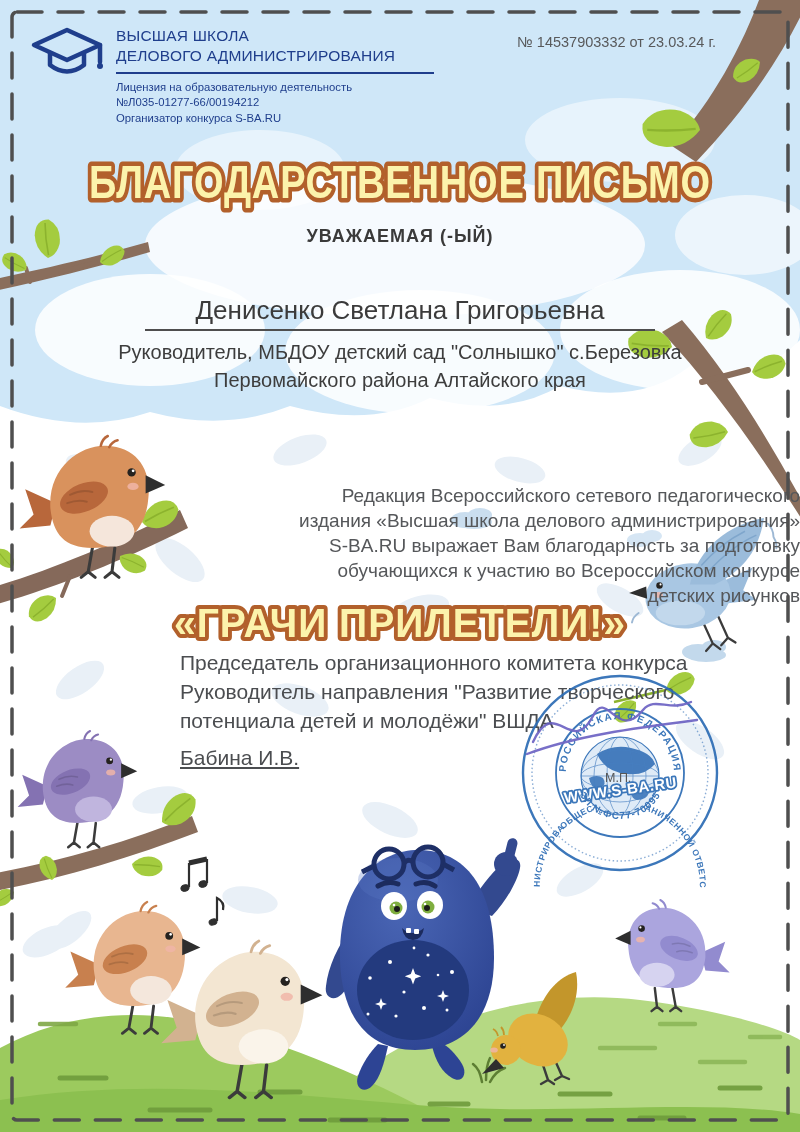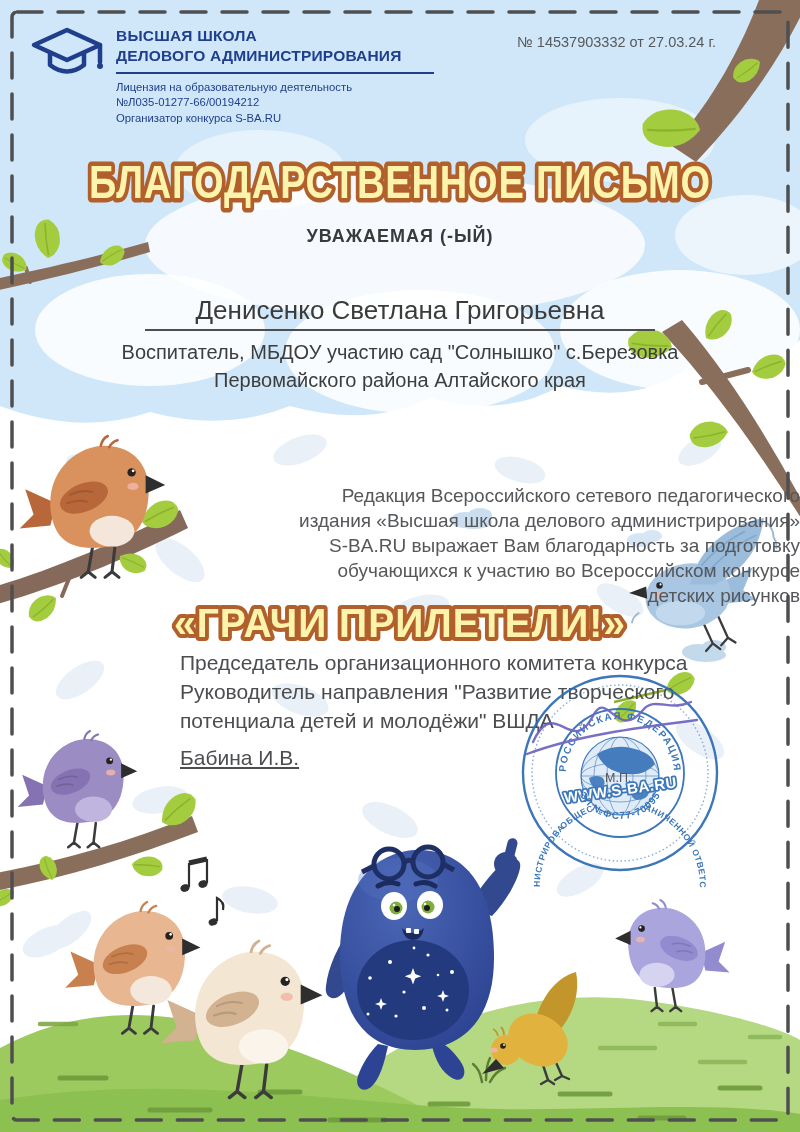--- a/index.html
+++ b/index.html
@@ -2,21 +2,21 @@
 <html><head>
 <meta charset="utf-8">
 <style>
   html,body{margin:0;padding:0;background:#888;}
   .page{position:relative;width:800px;height:1132px;margin:0 auto;background:#ffffff;overflow:hidden;
         font-family:"Liberation Sans",sans-serif;}
   .abs{position:absolute;}
   svg{display:block;}
   
   .header{left:30px;top:26px;display:flex;gap:12px;align-items:flex-start;z-index:5;}
-  .org{color:#1f3e8c;font-weight:bold;font-size:15.5px;line-height:1.28;letter-spacing:.2px;}
+  .org{color:#1f3e8c;font-weight:normal;font-size:15.5px;line-height:1.28;letter-spacing:.2px;}
   .org-divider{height:2px;background:#1f3e8c;margin:6px 0 6px;width:318px;}
   .lic{color:#1f3e8c;font-weight:normal;font-size:11.3px;line-height:1.4;}
   .docnum{right:84px;top:34px;color:#58595b;font-size:14.5px;z-index:5;}
   
   .title-svg{left:0;top:142px;z-index:5;}
   .salutation{top:226px;left:0;width:100%;text-align:center;font-size:18px;color:#3a3a3a;letter-spacing:1px;z-index:5;font-weight:bold;}
   .name-block{top:295px;left:0;width:100%;text-align:center;color:#3b3b3b;z-index:5;}
   .name{font-size:26px;}
   .name-underline{width:510px;border-bottom:2px solid #4e4e4e;margin:3px auto 8px;}
   .position{font-size:20px;line-height:1.38;color:#3d3d3d;}
@@ -294,33 +294,33 @@
       </div>
       <div class="org-divider"></div>
       <div class="lic">
         <div>Лицензия на образовательную деятельность</div>
         <div>№Л035-01277-66/00194212</div>
         <div>Организатор конкурса S-BA.RU</div>
       </div>
     </div>
   </div>
 
-  <div class="abs docnum">№ 14537903332 от 27.03.24 г.</div>
+  <div class="abs docnum">№ 14537903332 от 23.03.24 г.</div>
 
   <svg class="abs title-svg" width="800" height="78" viewBox="0 0 800 78">
     <text x="400" y="56" text-anchor="middle" class="fancy" font-size="46" letter-spacing="1" textLength="622" lengthAdjust="spacingAndGlyphs" fill="#fcf3ac" stroke="#b2602b" stroke-width="9" paint-order="stroke" stroke-linejoin="round" stroke-linecap="round">БЛАГОДАРСТВЕННОЕ ПИСЬМО</text>
   </svg>
 
   <div class="abs salutation">УВАЖАЕМАЯ (-ЫЙ)</div>
 
   <div class="abs name-block">
     <div class="name">Денисенко Светлана Григорьевна</div>
     <div class="name-underline"></div>
     <div class="position">
-      <div>Воспитатель, МБДОУ участию сад "Солнышко" с.Березовка</div>
+      <div>Руководитель, МБДОУ детский сад "Солнышко" с.Березовка</div>
       <div>Первомайского района Алтайского края</div>
     </div>
   </div>
 
   <div class="abs body-par">
     <div>Редакция Всероссийского сетевого педагогического</div>
     <div>издания «Высшая школа делового администрирования»</div>
     <div>S-BA.RU выражает Вам благодарность за подготовку</div>
     <div>обучающихся к участию во Всероссийском конкурсе</div>
     <div>детских рисунков</div>

